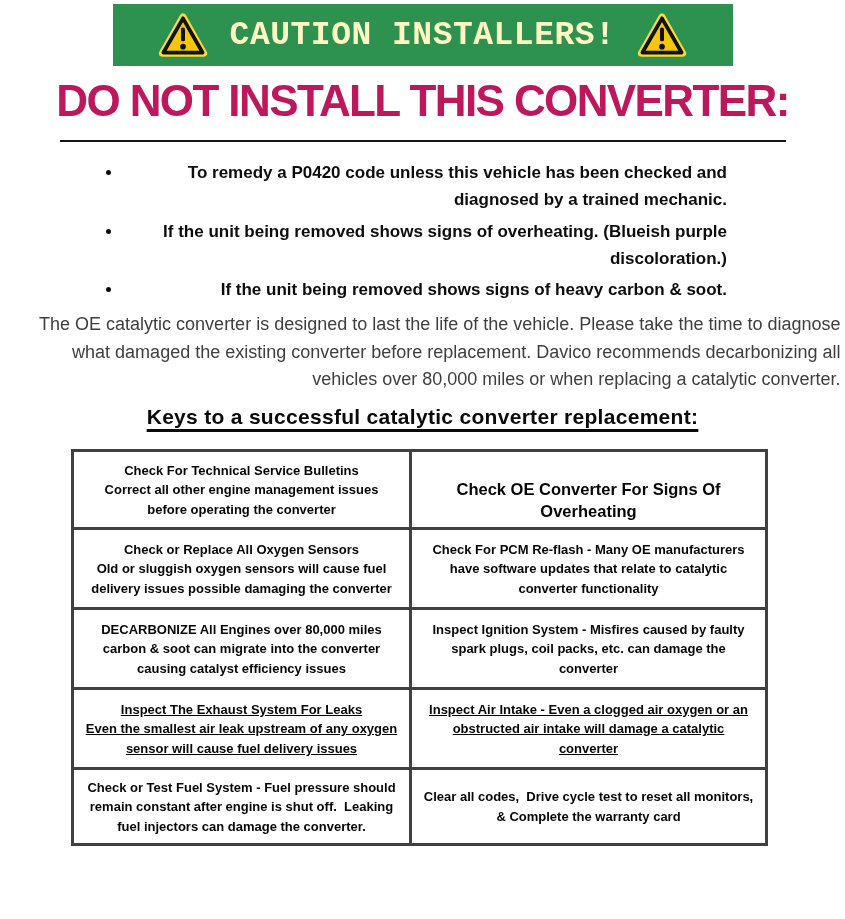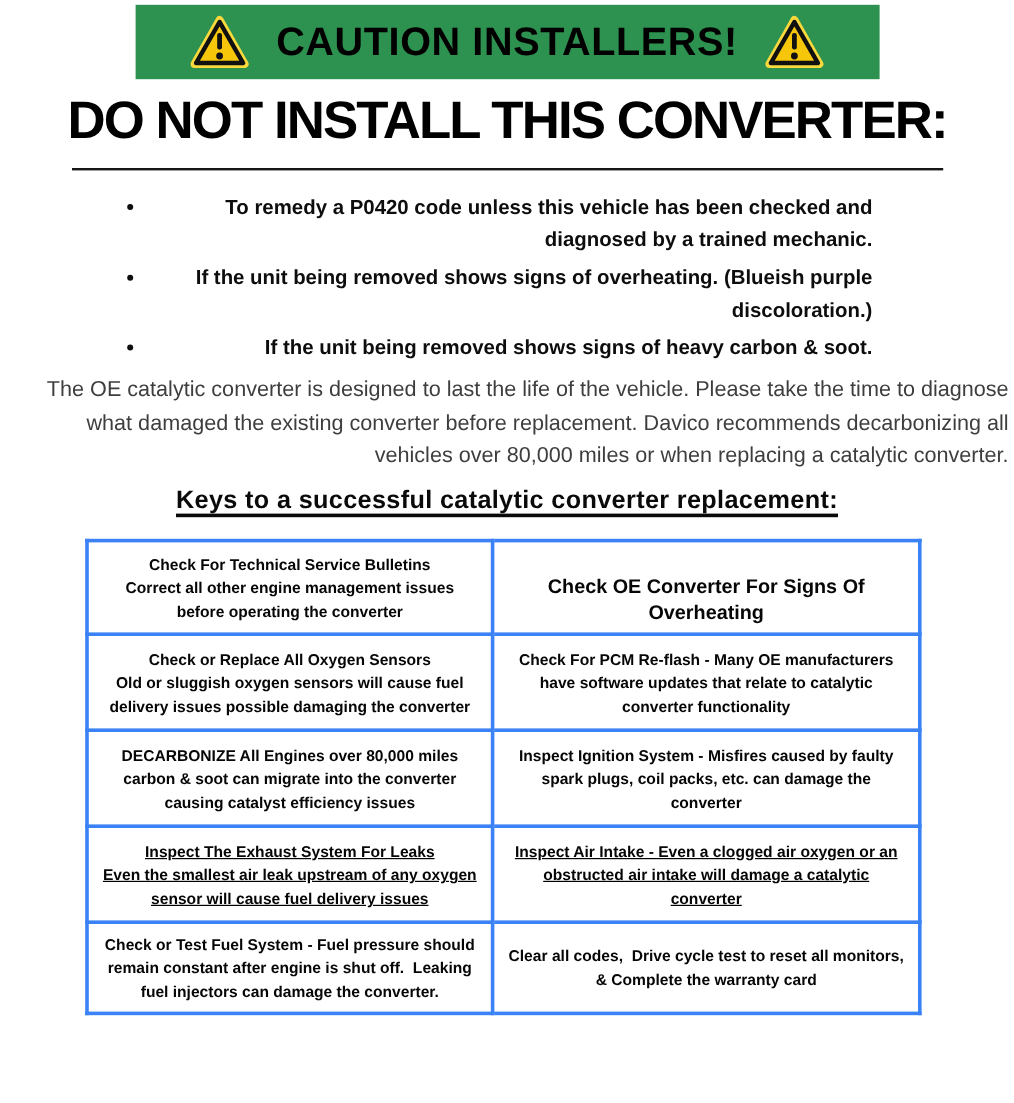--- a/index.html
+++ b/index.html
@@ -8,28 +8,29 @@
     font-family:"Liberation Sans", sans-serif;
     -webkit-font-smoothing:antialiased;
     overflow:hidden;
   }
   .banner {
     width:620px; height:62px; margin:4px auto 0;
     background:#2d9150;
     display:flex; align-items:center; justify-content:center; gap:22px;
   }
   .banner-text {
-    color:#000000; font-weight:700; font-size:33px; letter-spacing:0.5px;
+    color:#fef9c3; font-weight:700; font-size:33px; letter-spacing:0.5px;
     white-space:nowrap;
+    font-family:Liberation Mono, monospace;
   }
   .tri { width:50px; height:46px; flex:0 0 auto; }
   .page-title {
     margin:13px 0 0; text-align:center;
     font-size:44px; font-weight:700; letter-spacing:-1.6px;
-    color:#000000; line-height:1.0;
+    color:#be185d; line-height:1.0;
   }
   .divider {
     width:726px; height:2px; background:#161616; margin:17px auto 0;
   }
   .bullet-list {
     width:604px; margin:18px 0 0 97px; padding-left:26px;
     font-weight:700; font-size:17px; line-height:1.58; color:#0d0d0d;
     list-style:disc;
     text-align:right;
   }
@@ -43,21 +44,21 @@
     font-size:21px; font-weight:700; letter-spacing:0.3px; color:#0a0a0a;
     text-decoration:underline; text-decoration-thickness:2.5px; text-underline-offset:5px;
   }
   table.checklist {
     margin:20px 0 0 71px; width:694px;
     border-collapse:collapse; table-layout:fixed;
   }
   table.checklist col.c-left { width:338px; }
   table.checklist col.c-right { width:356px; }
   table.checklist td {
-    border:3px solid #3b82f6;
+    border:3px solid #404040;
     text-align:center; vertical-align:middle;
     font-weight:700; font-size:13px; line-height:1.5;
     color:#060606; padding:4px 10px;
   }
   tr.r1 { height:78px; } tr.r2 { height:80px; } tr.r3 { height:80px; }
   tr.r4 { height:80px;text-decoration:underline; } tr.r5 { height:68px; } tr.r6 { height:76px; }
   td .big { font-size:16.5px; line-height:1.35;margin-top:21px; }
 </style>
 </head>
 <body>

